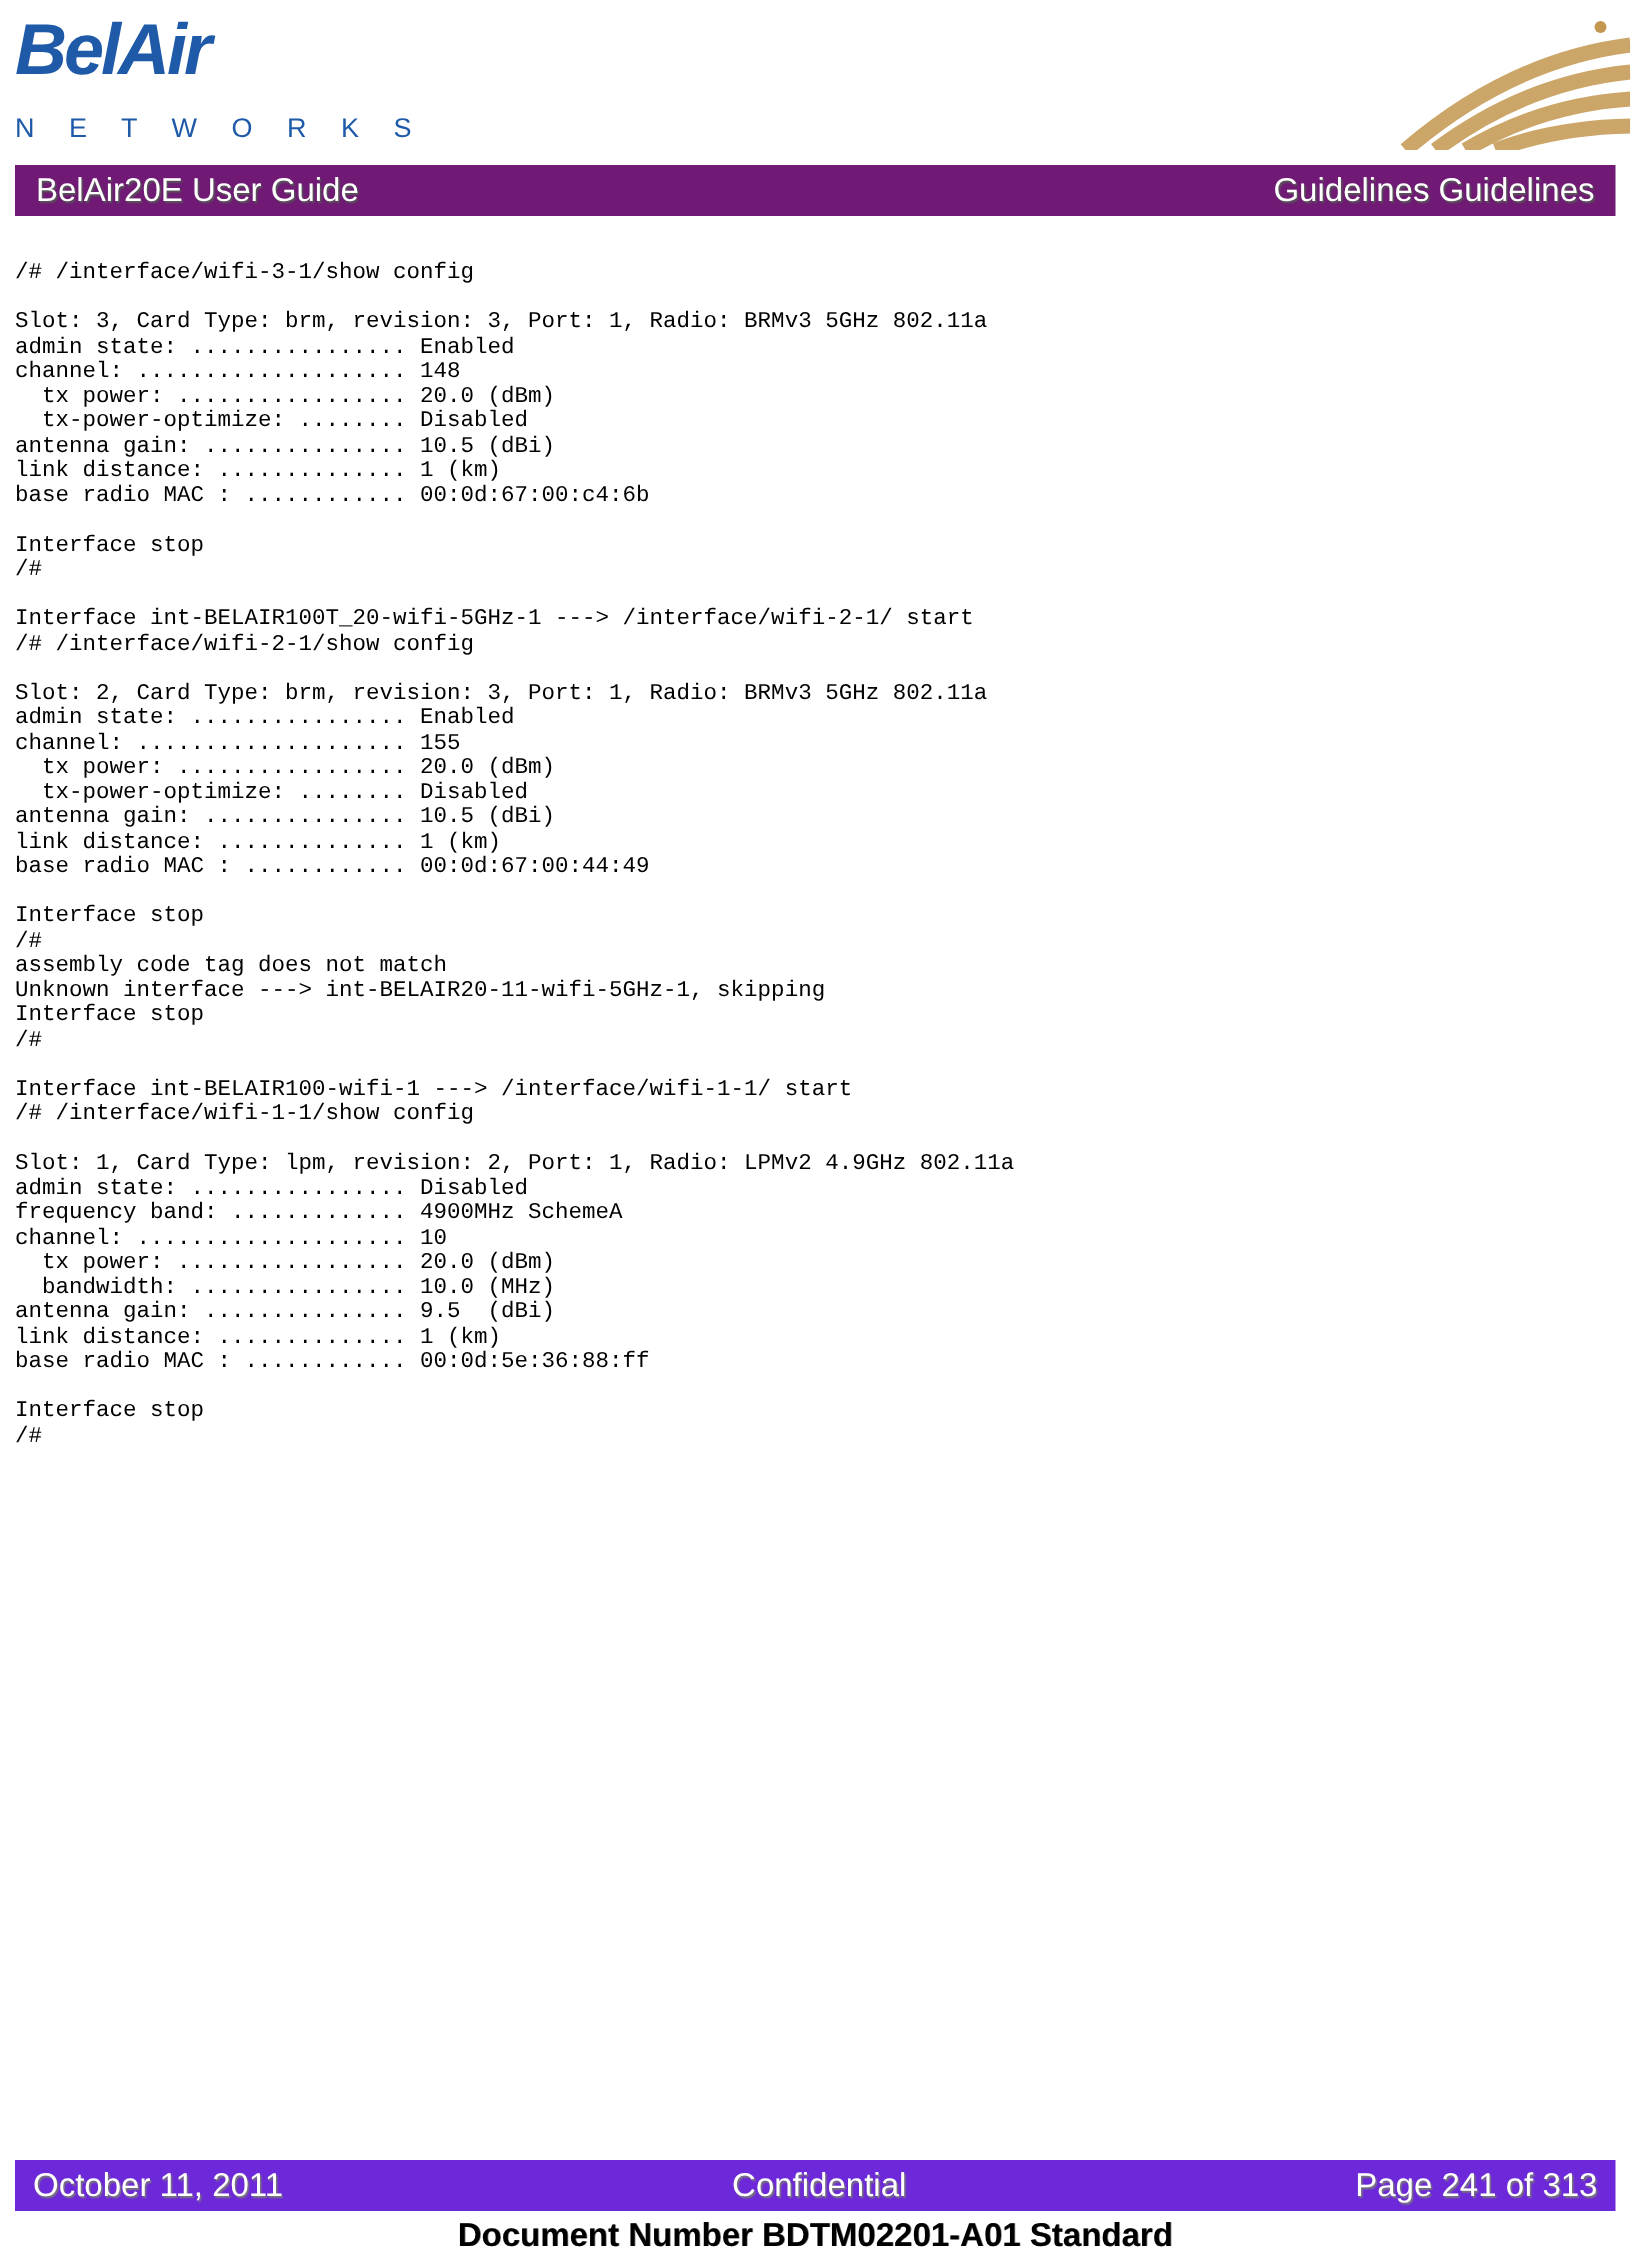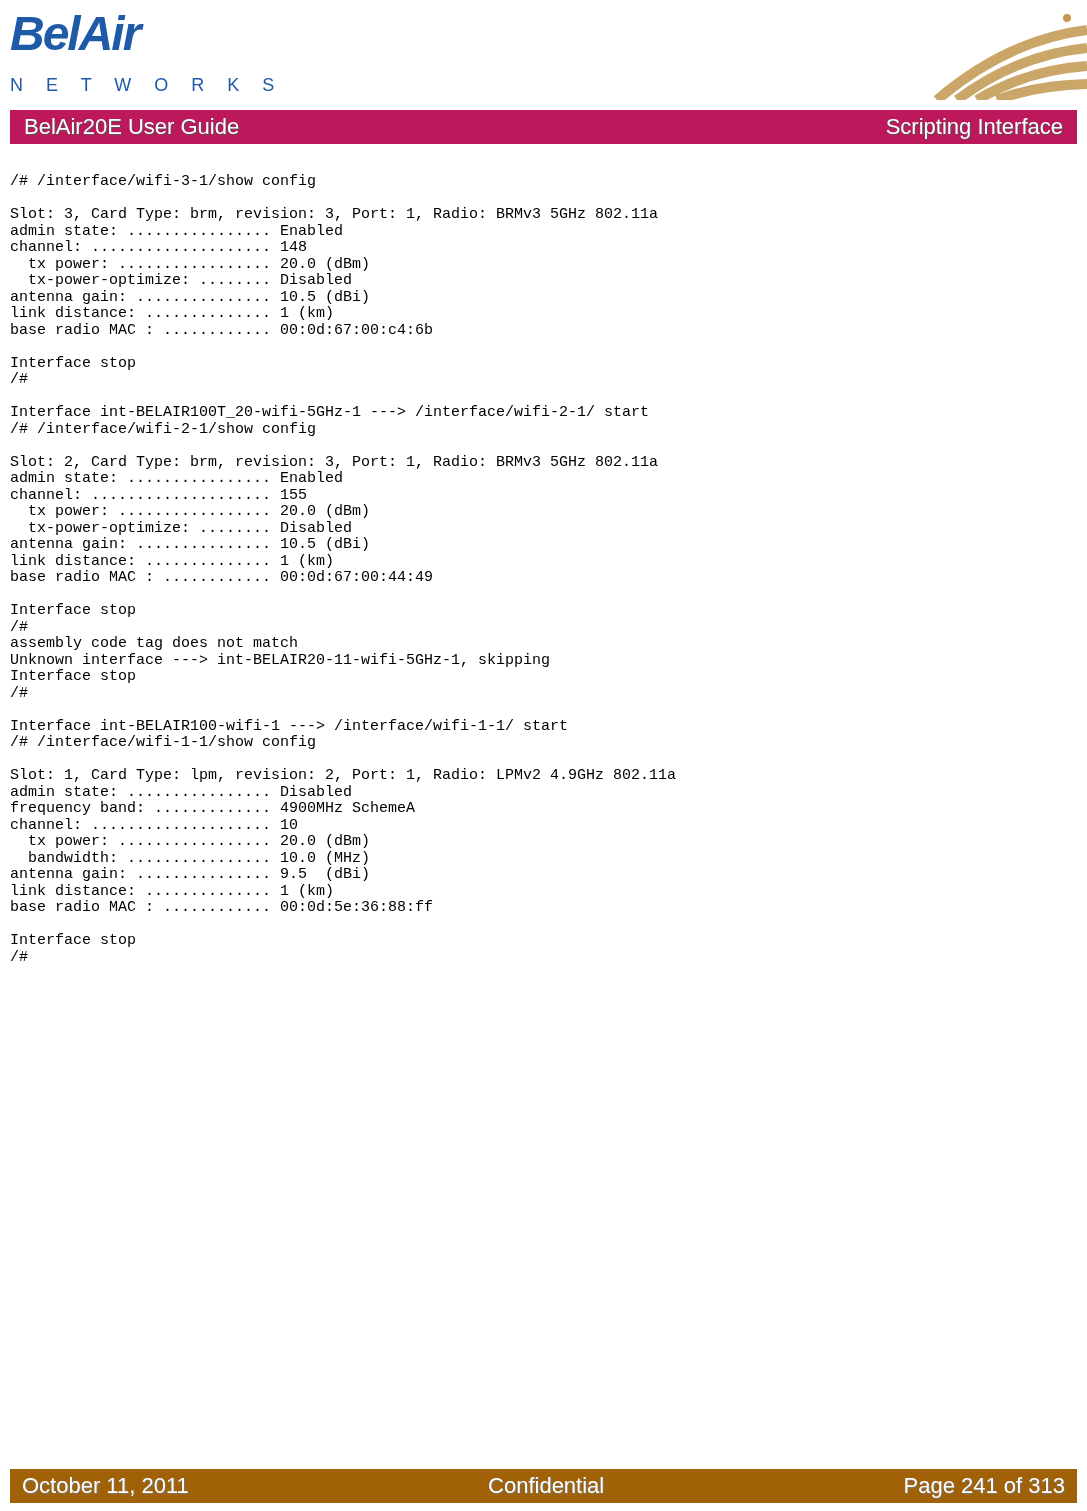--- a/index.html
+++ b/index.html
@@ -41,21 +41,21 @@
       right: 0;
       top: 0;
       width: 170px;
       height: 100px;
       overflow: hidden;
     }
     .title-bar {
       display: flex;
       justify-content: space-between;
       align-items: center;
-      background: #be185d;
+      background: #701a75;
       color: #fff;
       padding: 4px 14px;
       margin: 0 10px;
       font-family: "Gill Sans", Arial, sans-serif;
       font-size: 22px;
     }
     .title-left { text-shadow: 1px 1px 1px #555; }
     .title-right { text-shadow: 1px 1px 1px #555; }
     .content {
       padding: 30px 10px 0 10px;
@@ -70,21 +70,21 @@
     .footer {
       position: absolute;
       bottom: 8px;
       left: 10px;
       right: 10px;
     }
     .footer-bar {
       display: flex;
       justify-content: space-between;
       align-items: center;
-      background: #a16207;
+      background: #6d28d9;
       color: #fff;
       padding: 4px 12px;
       font-family: "Gill Sans", Arial, sans-serif;
       font-size: 22px;
       text-shadow: 1px 1px 1px #777;
     }
     .doc-number {
       text-align: center;
       font-family: "Gill Sans", Arial, sans-serif;
       font-size: 22px;
@@ -110,21 +110,21 @@
         <path d="M 60 100 Q 110 70 170 66"></path>
         <path d="M 80 100 Q 120 85 170 84"></path>
       </g>
       <circle cx="150" cy="18" r="4" fill="#c3974f"></circle>
     </svg>
   </div>
 </div>
 
 <div class="title-bar">
   <span class="title-left">BelAir20E User Guide</span>
-  <span class="title-right">Scripting Interface</span>
+  <span class="title-right">Guidelines Guidelines</span>
 </div>
 
 <div class="content">
   <pre class="terminal">/# /interface/wifi-3-1/show config
 
 Slot: 3, Card Type: brm, revision: 3, Port: 1, Radio: BRMv3 5GHz 802.11a
 admin state: ................ Enabled
 channel: .................... 148
   tx power: ................. 20.0 (dBm)
   tx-power-optimize: ........ Disabled
@@ -170,13 +170,14 @@
 Interface stop
 /#</pre>
 </div>
 
 <div class="footer">
   <div class="footer-bar">
     <span>October 11, 2011</span>
     <span>Confidential</span>
     <span>Page 241 of 313</span>
   </div>
+  <div class="doc-number">Document Number BDTM02201-A01 Standard</div>
 </div>
 
 </body></html>

